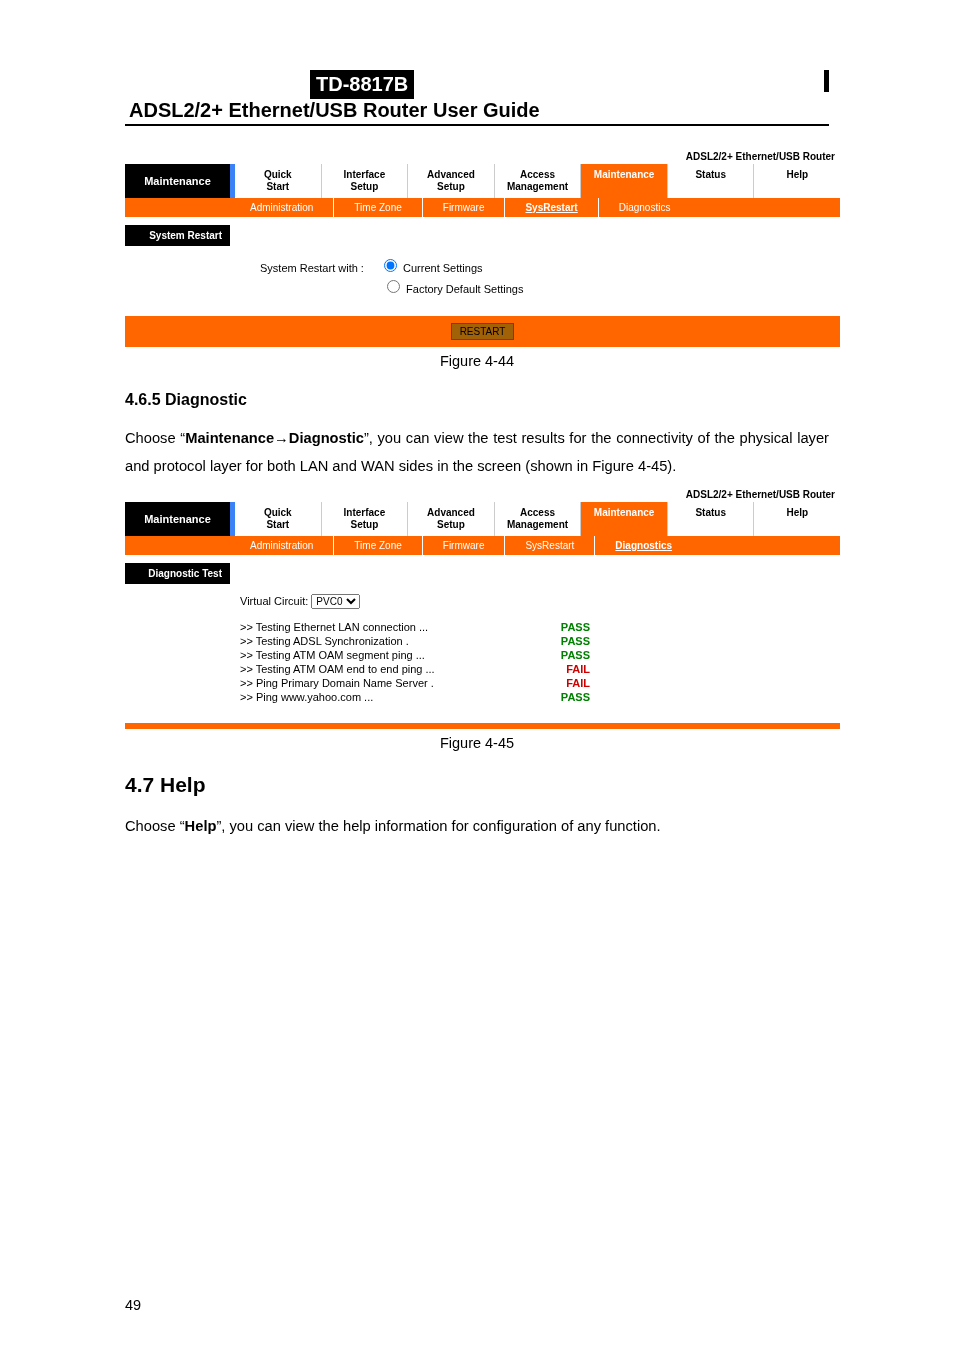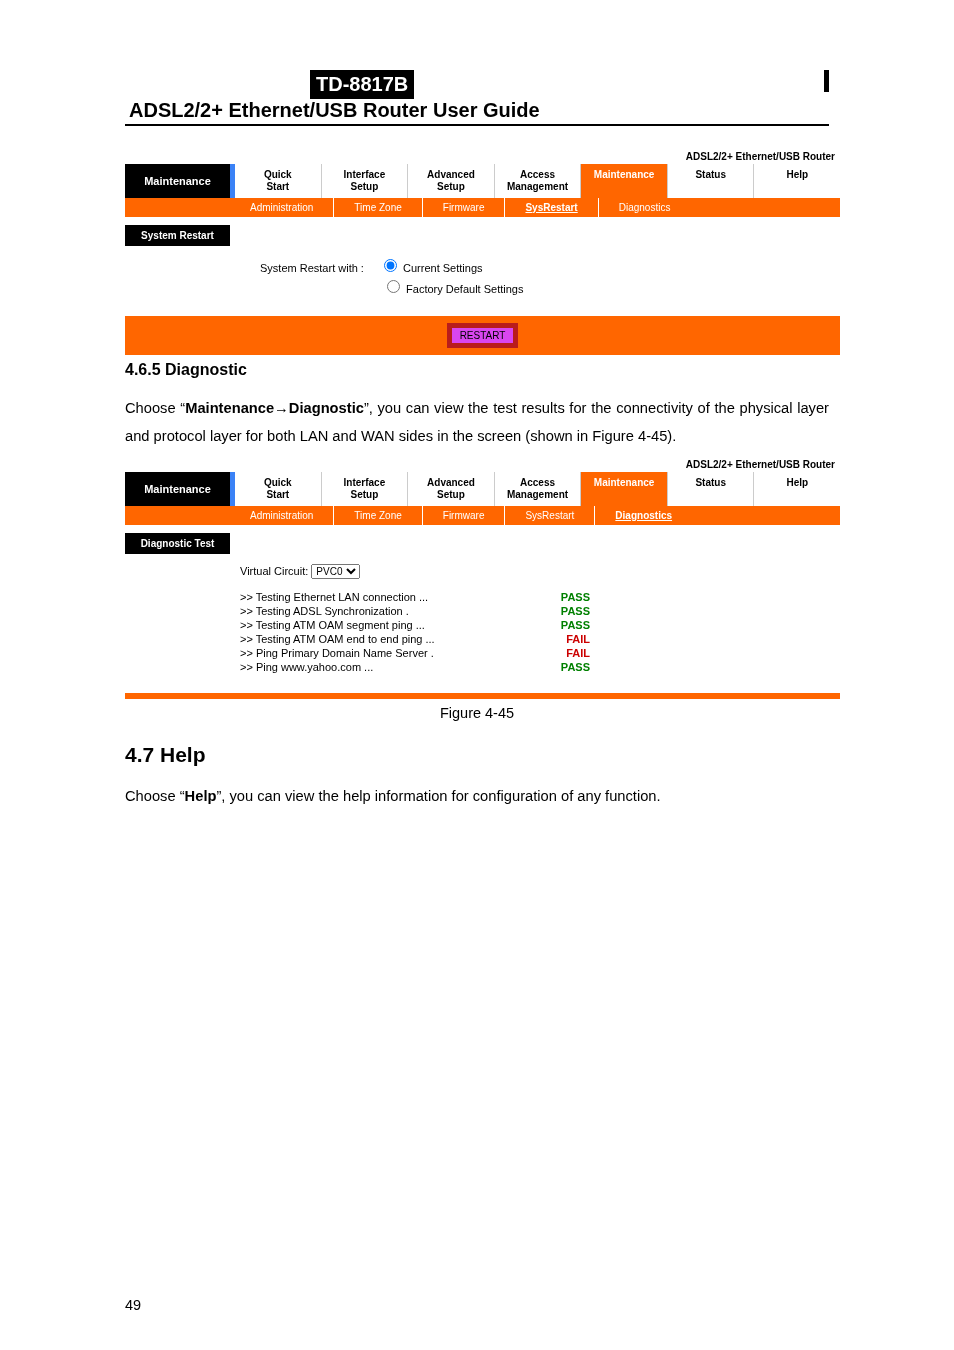--- a/index.html
+++ b/index.html
@@ -114,37 +114,37 @@
   }
   .rp-sub.current { text-decoration: underline; font-weight: bold; }
   .rp-spacer { background: #fff; height: 4px; margin-top: 4px; }
   .rp-section-head {
     background: #000;
     color: #fff;
     font-weight: bold;
     font-size: 10px;
     padding: 5px 8px;
     width: 105px;
-    text-align: center;
+    text-align: right;
     box-sizing: border-box;
   }
   .rp-body {
     padding: 10px 10px 18px 135px;
     font-size: 11px;
   }
   .rp-bottom-bar {
     background: #ff6600;
     text-align: center;
     padding: 7px 0;
   }
   .rp-bottom-bar button {
     font-size: 10px;
     padding: 2px 8px;
-    border: 5px solid #b91c1c;
-    background: #d946ef;
+    border: 1px solid #b91c1c;
+    background: #a16207;
     cursor: pointer;
   }
   .radio-row { margin: 3px 0; }
 
   .fig-caption {
     text-align: center;
     font-size: 14.5px;
     margin: 6px 0 22px 0;
   }
 
@@ -227,20 +227,21 @@
       <span class="radio-row" style="margin-left:122px; display:inline-block">
         <input type="radio" style="">
         <span>Factory Default Settings</span>
       </span>
     </div>
 
     <div class="rp-bottom-bar">
       <button>RESTART</button>
     </div>
   </div>
+  <div class="fig-caption">Figure 4-44</div>
 
   <div class="sec-num">4.6.5  Diagnostic</div>
   <p class="body-text">
     <span>Choose “</span><b>Maintenance→Diagnostic</b><span>”, you can view the test results for the connectivity of the physical layer and protocol layer for both LAN and WAN sides in the screen (shown in Figure 4-45).</span>
   </p>
 
   <div class="router-panel rp-wrap">
     <div class="rp-brand">ADSL2/2+ Ethernet/USB Router</div>
     <div class="rp-top">
       <div class="rp-left">Maintenance</div>

